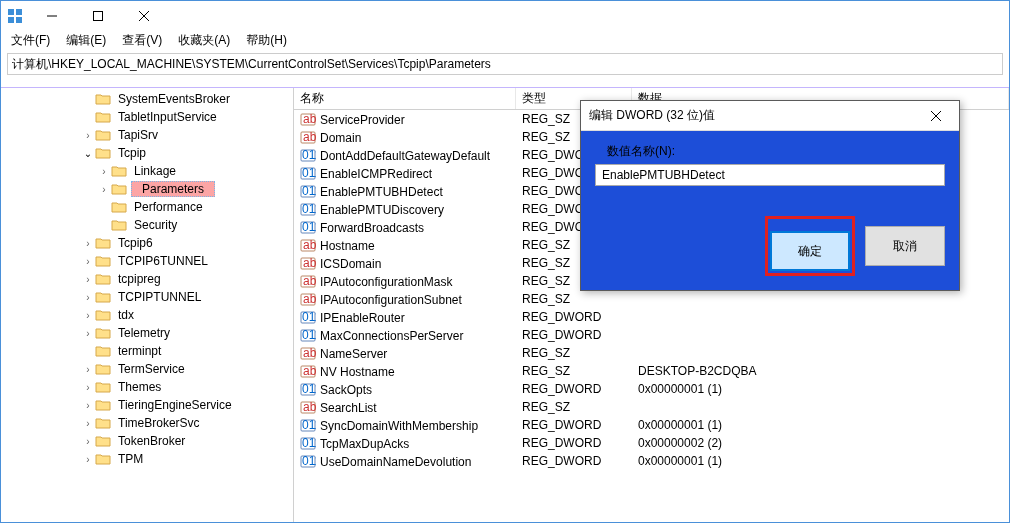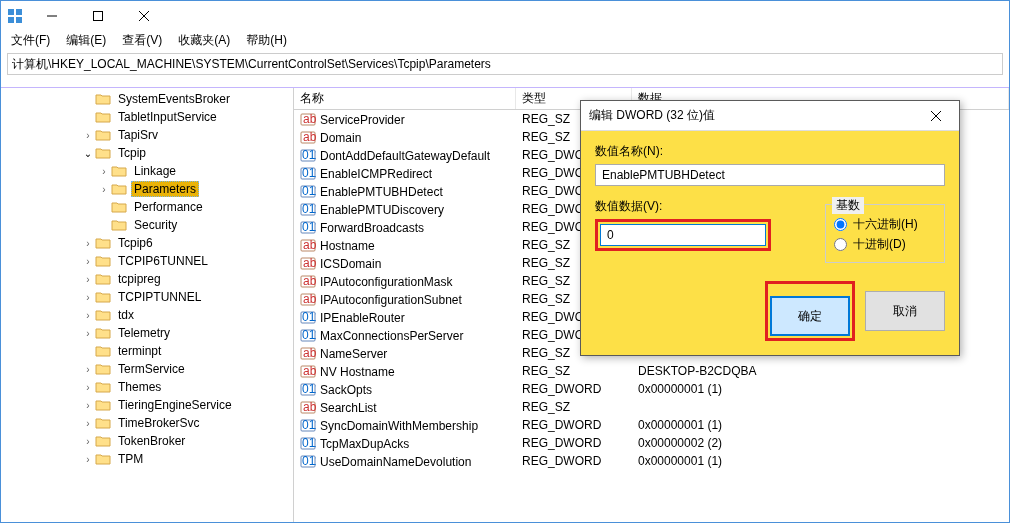--- a/index.html
+++ b/index.html
@@ -14,40 +14,40 @@
 .menu-item { padding: 2px 6px; font-size: 12px; }
 .address { height: 22px; border: 1px solid #ccc; margin: 2px 6px 12px 6px; padding: 2px 4px; font-size: 12px; display: flex; align-items: center; }
 .body { flex: 1; display: flex; border-top: 1px solid #c4b5fd; min-height: 0; }
 .tree-pane { width: 293px; border-right: 1px solid #d0d0d0; overflow-y: scroll; overflow-x: scroll; padding-top: 2px; }
 .tree-node { display: flex; align-items: center; height: 18px; white-space: nowrap; }
 .tree-node .spacer { display: inline-block; }
 .tree-arrow { width: 14px; text-align: center; color: #666; font-size: 10px; }
 .tree-arrow.down { color: #000; }
 .folder-icon { width: 16px; height: 14px; margin-right: 4px; display: inline-flex; align-items: center; }
 .tree-label { padding: 1px 3px; }
-.tree-label.selected { background: #eab308; border: 1px dotted #7ab6e8; padding: 0 2px; }
+.tree-label.selected { background: #fca5a5; border: 1px dotted #7ab6e8; padding: 0 10px; }
 .list-pane { flex: 1; position: relative; overflow: hidden; }
 .list-header { display: flex; border-bottom: 1px solid #d0d0d0; height: 22px; align-items: center; background: #fff; }
 .col { padding: 2px 6px; border-right: 1px solid #e8e8e8; font-size: 12px; height: 100%; display: flex; align-items: center; }
 .col-name { width: 222px; }
 .col-type { width: 116px; }
 .col-data { flex: 1; }
 .list-body { overflow-y: auto; height: calc(100% - 22px); }
 .row { display: flex; align-items: center; height: 18px; }
 .cell { padding: 0 6px; font-size: 12px; white-space: nowrap; overflow: hidden; }
 .cell-name { width: 222px; display: flex; align-items: flex-end; }
 .cell-type { width: 116px; }
 .cell-data { flex: 1; }
 .val-icon { width: 16px; height: 16px; margin-right: 4px; flex-shrink: 0; display: inline-flex; }
-.dialog { position: absolute; left: 580px; top: 100px; width: 380px; border: 1px solid #5a5a5a; background: #fde047; box-shadow: 2px 2px 8px rgba(0,0,0,0.3); z-index: 10; }
+.dialog { position: absolute; left: 580px; top: 100px; width: 380px; border: 1px solid #5a5a5a; background: #1d4ed8; box-shadow: 2px 2px 8px rgba(0,0,0,0.3); z-index: 10; }
 .dlg-title { height: 30px; display: flex; align-items: center; padding: 0 8px; background: #fff; border-bottom: 1px solid #ddd; }
 .dlg-title-text { flex: 1; font-size: 12px; }
 .dlg-close { width: 30px; height: 30px; display: flex; align-items: center; justify-content: center; font-size: 14px; }
 .dlg-body { padding: 12px 14px 14px 14px; }
-.dlg-label { font-size: 12px; margin-bottom: 4px; }
+.dlg-label { font-size: 12px; margin-bottom: 4px; margin-left: 12px; }
 .dlg-input-ro { width: 100%; height: 22px; border: 1px solid #aaa; background: #fff; padding: 2px 6px; font-size: 12px; margin-bottom: 12px; }
 .dlg-row2 { display: flex; gap: 20px; }
 .dlg-left { flex: 1; }
 .dlg-right { width: 120px; }
 .value-wrap { border: 3px solid #e02020; padding: 2px; display: inline-block; }
 .dlg-input-val { width: 166px; height: 22px; border: 1px solid #0078d7; background: #fff; padding: 2px 6px; font-size: 12px; outline: none; }
 .group { border: 1px solid #ccc; padding: 8px 8px 6px 8px; position: relative; margin-top: 6px; }
 .group-title { position: absolute; top: -8px; left: 6px; background: #f0f0f0; padding: 0 4px; font-size: 12px; }
 .radio-row { display: flex; align-items: center; margin: 3px 0; font-size: 12px; }
 .radio-row input { margin-right: 6px; }
@@ -593,41 +593,20 @@
     <span class="dlg-close">
       <svg width="10" height="10">
           <line x1="0" y1="0" x2="10" y2="10" stroke="#000"></line>
           <line x1="10" y1="0" x2="0" y2="10" stroke="#000"></line>
         </svg>
     </span>
   </div>
   <div class="dlg-body">
     <div class="dlg-label">数值名称(N):</div>
     <input class="dlg-input-ro" readonly="" value="EnablePMTUBHDetect" style="">
-    <div class="dlg-row2">
-      <div class="dlg-left">
-        <div class="dlg-label">数值数据(V):</div>
-        <span class="value-wrap">
-          <input class="dlg-input-val" value="0" style="">
-        </span>
-      </div>
-      <div class="dlg-right">
-        <div class="group">
-          <span class="group-title">基数</span>
-          <label class="radio-row">
-              <input type="radio" name="base" checked="" style="">
-              <span>十六进制(H)</span>
-            </label>
-          <label class="radio-row">
-              <input type="radio" name="base" style="">
-              <span>十进制(D)</span>
-            </label>
-        </div>
-      </div>
-    </div>
     <div class="dlg-buttons">
       <span class="ok-wrap">
         <div class="dlg-btn ok">确定</div>
       </span>
       <div class="dlg-btn cancel">取消</div>
     </div>
   </div>
 </div>
 
 </body></html>

